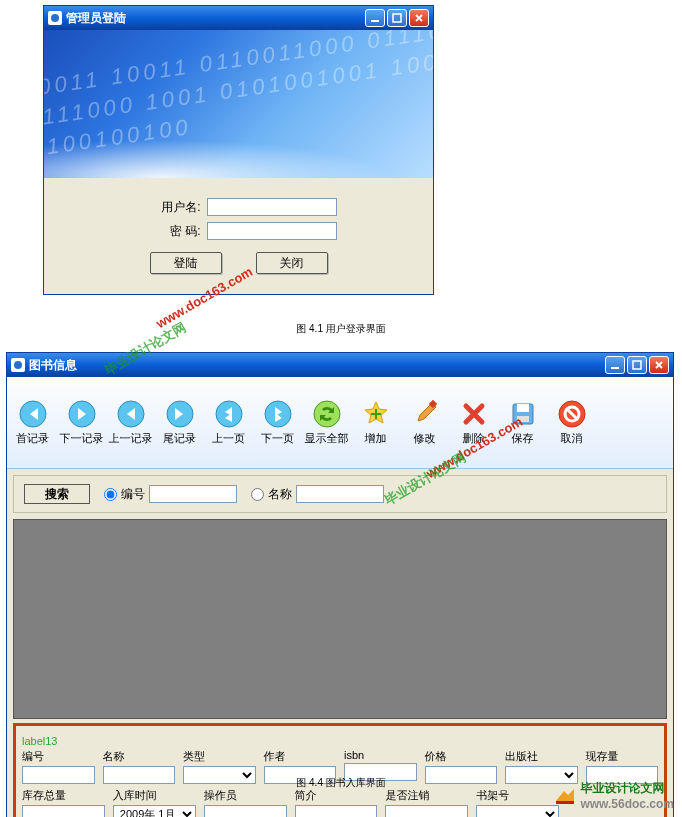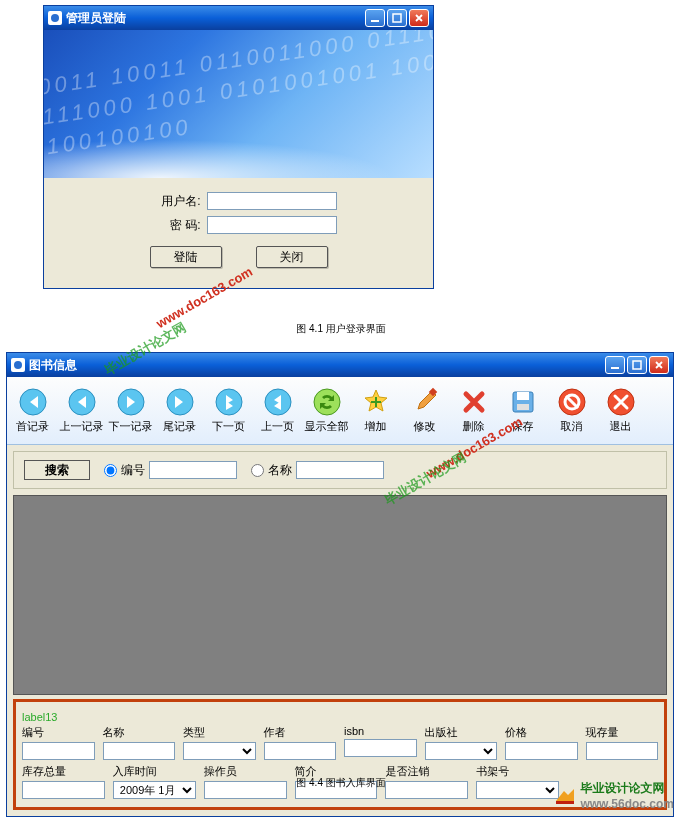--- a/index.html
+++ b/index.html
@@ -16,38 +16,38 @@
     .titlebar-btn.min { background: linear-gradient(#5aa3f0,#2b6fd0); }
     .titlebar-btn.max { background: linear-gradient(#5aa3f0,#2b6fd0); }
     .titlebar-btn.close { background: linear-gradient(#f07a5a,#d02b1a); }
     .titlebar-btn svg { width: 10px; height: 10px; }
     
     
     .login-window { width: 391px; margin: 5px 0 0 43px; }
     .banner { height: 148px; background: linear-gradient(135deg,#1a4fbb 0%,#2d75e0 30%,#6eb4f5 60%,#b8deff 100%); position: relative; overflow: hidden; }
     .banner::before { content: "00011 10011 0110011000 011100011 0111000 1001 0101001001 10010 0100100100"; position: absolute; color: rgba(255,255,255,0.35); font-size: 22px; font-style: italic; transform: rotate(-8deg); top: 10px; left: -20px; width: 500px; line-height: 30px; letter-spacing: 4px; }
     .banner::after { content: ""; position: absolute; bottom: 0; left: 0; right: 0; height: 45px; background: radial-gradient(ellipse at 30% 100%, rgba(255,255,255,0.9) 0%, rgba(255,255,255,0) 60%); }
-    .login-form { padding: 8px 0 20px 0; }
+    .login-form { padding: 14px 0 20px 0; }
     .form-row { display: flex; align-items: center; justify-content: center; margin: 6px 0; }
     .form-row label { width: 60px; text-align: right; margin-right: 6px; }
     .form-row input { width: 130px; height: 18px; border: 1px solid #7f9db9; padding: 0 2px; }
     .btn-row { display: flex; justify-content: center; gap: 34px; margin-top: 12px; }
     .win-btn { width: 72px; height: 22px; background: #ece9d8; border: 1px solid #555; border-radius: 2px; cursor: pointer; box-shadow: 1px 1px 0 rgba(0,0,0,0.2); }
     
     .caption { text-align: center; margin: 24px 0 28px 0; font-size: 10px; }
     
     
     .watermark { position: absolute; transform: rotate(-30deg); font-size: 13px; font-weight: bold; pointer-events: none; z-index: 100; }
     .wm-red { color: #d03020; }
     .wm-green { color: #1a9a1a; opacity: 0.7; }
     .footer-logo { position: absolute; font-size: 13px; font-weight: bold; display: flex; align-items: center; gap: 4px; }
     
     
     .book-window { width: 668px; margin-left: 6px; }
-    .toolbar { background: linear-gradient(to bottom,#fdfdfd 0%,#e2eefc 100%); border-bottom: 1px solid #a0c0e0; padding: 8px 2px; display: flex; gap: 2px; }
+    .toolbar { background: linear-gradient(to bottom,#fdfdfd 0%,#e2eefc 100%); border-bottom: 1px solid #a0c0e0; padding: 20px 2px; display: flex; gap: 2px; }
     .tb-item { display: flex; flex-direction: column; align-items: center; width: 47px; cursor: pointer; padding: 2px 0; }
     .tb-icon { width: 30px; height: 30px; display: flex; align-items: center; justify-content: center; }
     .tb-label { font-size: 11px; margin-top: 2px; white-space: nowrap; }
     
     .search-bar { background: #ece9d8; border: 1px solid #c0c0a8; margin: 6px; padding: 8px 10px; display: flex; align-items: center; gap: 14px; }
     .search-btn { width: 66px; height: 20px; background: #ece9d8; border: 1px solid #555; cursor: pointer; font-weight: bold; }
     .radio-grp { display: flex; align-items: center; gap: 4px; }
     .radio-grp input[type=text] { width: 88px; height: 18px; border: 1px solid #7f9db9; }
     
     .grid-area { background: #808080; height: 200px; margin: 0 6px; border: 1px solid #555; }
@@ -155,60 +155,60 @@
                 <circle cx="15" cy="15" r="13" fill="#5bc5f0" stroke="#2a90c0"></circle>
                 <path d="M10 9v12M20 9l-8 6 8 6z" fill="#fff"></path>
               </svg>
             </div>
             <div class="tb-label">首记录</div>
           </div>
           <div class="tb-item">
             <div class="tb-icon">
               <svg width="30" height="30" viewBox="0 0 30 30">
                 <circle cx="15" cy="15" r="13" fill="#5bc5f0" stroke="#2a90c0"></circle>
+                <path d="M11 9l8 6-8 6z" fill="#fff"></path>
+              </svg>
+            </div>
+            <div class="tb-label">下一记录</div>
+          </div>
+          <div class="tb-item">
+            <div class="tb-icon">
+              <svg width="30" height="30" viewBox="0 0 30 30">
+                <circle cx="15" cy="15" r="13" fill="#5bc5f0" stroke="#2a90c0"></circle>
                 <path d="M19 9l-8 6 8 6z" fill="#fff"></path>
               </svg>
             </div>
             <div class="tb-label">上一记录</div>
           </div>
           <div class="tb-item">
             <div class="tb-icon">
               <svg width="30" height="30" viewBox="0 0 30 30">
                 <circle cx="15" cy="15" r="13" fill="#5bc5f0" stroke="#2a90c0"></circle>
-                <path d="M11 9l8 6-8 6z" fill="#fff"></path>
-              </svg>
-            </div>
-            <div class="tb-label">下一记录</div>
-          </div>
-          <div class="tb-item">
-            <div class="tb-icon">
-              <svg width="30" height="30" viewBox="0 0 30 30">
-                <circle cx="15" cy="15" r="13" fill="#5bc5f0" stroke="#2a90c0"></circle>
                 <path d="M20 9v12M10 9l8 6-8 6z" fill="#fff"></path>
               </svg>
             </div>
             <div class="tb-label">尾记录</div>
           </div>
           <div class="tb-item">
             <div class="tb-icon">
               <svg width="30" height="30" viewBox="0 0 30 30">
                 <circle cx="15" cy="15" r="13" fill="#5bc5f0" stroke="#2a90c0"></circle>
+                <path d="M18 8l-7 5 7 4zM18 14l-7 5 7 4z" fill="#fff"></path>
+              </svg>
+            </div>
+            <div class="tb-label">上一页</div>
+          </div>
+          <div class="tb-item">
+            <div class="tb-icon">
+              <svg width="30" height="30" viewBox="0 0 30 30">
+                <circle cx="15" cy="15" r="13" fill="#5bc5f0" stroke="#2a90c0"></circle>
                 <path d="M12 8l7 5-7 4zM12 14l7 5-7 4z" fill="#fff"></path>
               </svg>
             </div>
             <div class="tb-label">下一页</div>
-          </div>
-          <div class="tb-item">
-            <div class="tb-icon">
-              <svg width="30" height="30" viewBox="0 0 30 30">
-                <circle cx="15" cy="15" r="13" fill="#5bc5f0" stroke="#2a90c0"></circle>
-                <path d="M18 8l-7 5 7 4zM18 14l-7 5 7 4z" fill="#fff"></path>
-              </svg>
-            </div>
-            <div class="tb-label">上一页</div>
           </div>
           <div class="tb-item">
             <div class="tb-icon">
               <svg width="30" height="30" viewBox="0 0 30 30">
                 <circle cx="15" cy="15" r="13" fill="#9de05b" stroke="#4a9a20"></circle>
                 <path d="M10 10a7 7 0 0 1 10 0l2-2v6h-6l2-2a4 4 0 0 0-6 0zM20 20a7 7 0 0 1-10 0l-2 2v-6h6l-2 2a4 4 0 0 0 6 0z" fill="#3a8a10"></path>
               </svg>
             </div>
             <div class="tb-label">显示全部</div>
           </div>
@@ -250,29 +250,20 @@
           </div>
           <div class="tb-item">
             <div class="tb-icon">
               <svg width="30" height="30" viewBox="0 0 30 30">
                 <circle cx="15" cy="15" r="13" fill="#f05030" stroke="#c03010"></circle>
                 <circle cx="15" cy="15" r="7" fill="none" stroke="#fff" stroke-width="3"></circle>
                 <path d="M9 9l12 12" stroke="#fff" stroke-width="3"></path>
               </svg>
             </div>
             <div class="tb-label">取消</div>
-          </div>
-          <div class="tb-item">
-            <div class="tb-icon">
-              <svg width="30" height="30" viewBox="0 0 30 30">
-                <circle cx="15" cy="15" r="13" fill="#f05030" stroke="#c03010"></circle>
-                <path d="M9 9l12 12M21 9L9 21" stroke="#fff" stroke-width="3" stroke-linecap="round"></path>
-              </svg>
-            </div>
-            <div class="tb-label">退出</div>
           </div>
         </div>
       <div class="search-bar">
         <button class="search-btn">搜索</button>
         <div class="radio-grp">
           <input type="radio" name="sby" checked="" style="">
           <span>编号</span>
           <input type="text" value="" style="">
         </div>
         <div class="radio-grp">
@@ -299,26 +290,26 @@
             </div>
             <div class="field">
               <label>作者</label>
               <input type="text" style="">
             </div>
             <div class="field">
               <label>isbn</label>
               <input type="text" style="">
             </div>
             <div class="field">
+              <label>价格</label>
+              <input type="text" style="">
+            </div>
+            <div class="field">
               <label>出版社</label>
               <select><option></option></select>
-            </div>
-            <div class="field">
-              <label>价格</label>
-              <input type="text" style="">
             </div>
             <div class="field">
               <label>现存量</label>
               <input type="text" style="">
             </div>
           </div>
         <div class="field-grid" id="fields-row2" style="margin-top:4px;grid-template-columns:repeat(7,1fr) 0fr;">
             <div class="field">
               <label>库存总量</label>
               <input type="text" style="">

